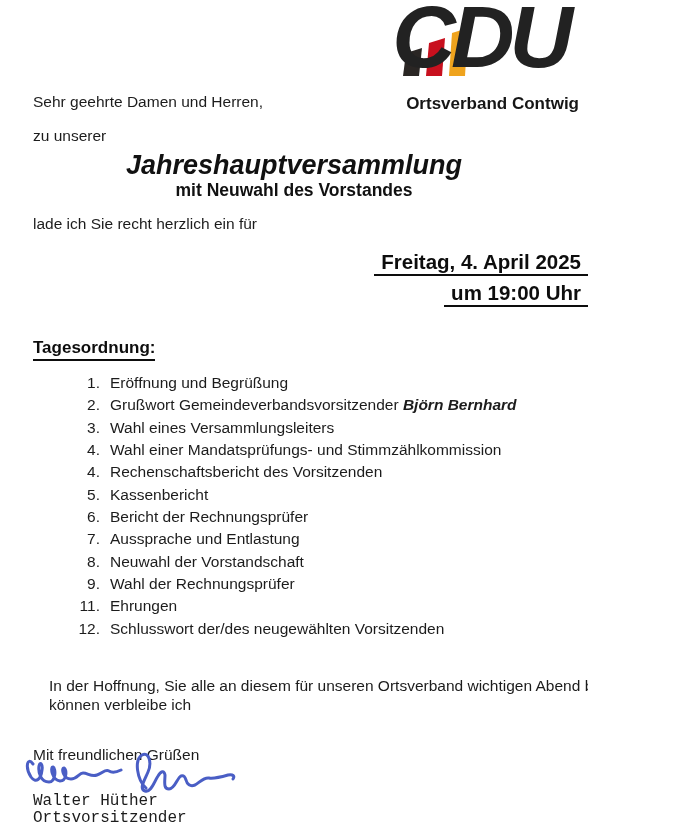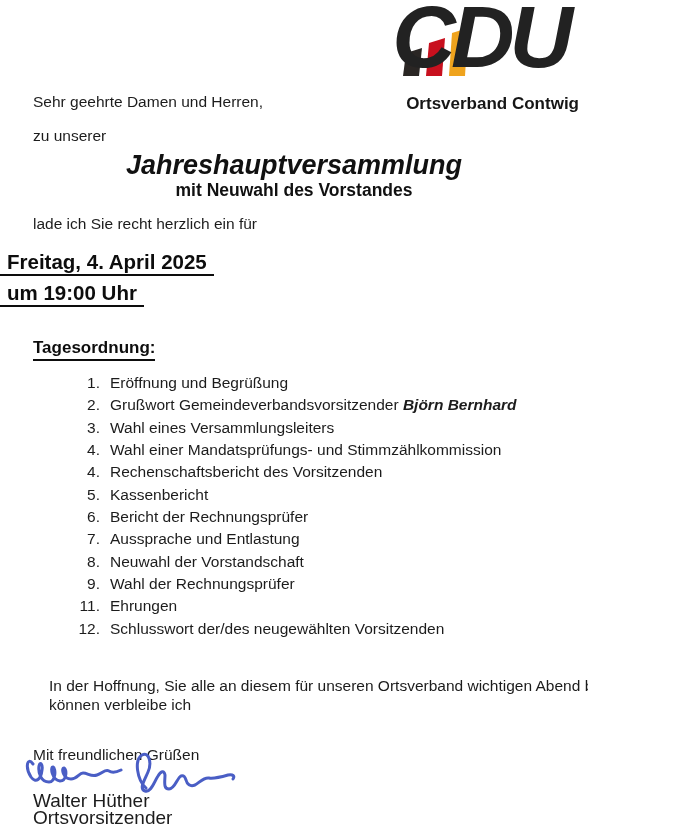--- a/index.html
+++ b/index.html
@@ -24,21 +24,21 @@
   
   .body-text { font-size:15.5px; line-height:18px; white-space:nowrap; }
   .salutation { left:33px; top:93px; }
   .intro-line { left:33px; top:127px; }
   .invite-line { left:33px; top:215px; }
 
   .title-block { left:0; right:0; top:150px; text-align:center; }
   .meeting-title { font-size:27px; line-height:30px; font-weight:bold; font-style:italic; color:#111; }
   .meeting-subtitle { font-size:17.5px; line-height:20px; font-weight:bold; color:#111; }
 
-  .event-block { left:0; right:0; top:250px; text-align:left;text-decoration:underline; }
+  .event-block { left:0; right:0; top:250px; text-align:right;text-decoration:underline; }
   .event-line { margin-bottom:4.5px; }
   .event-line span {
     display:inline-block; font-size:20.5px; line-height:23px; font-weight:bold; color:#0d0d0d;
     border-bottom:2px solid #0d0d0d; padding:0 7px 1px 7px;
   }
 
   .agenda-heading { left:33px; top:338px; }
   .agenda-heading span {
     display:inline-block; font-size:17px; font-weight:bold; color:#0d0d0d;
     border-bottom:2px solid #0d0d0d; padding-bottom:1px;
@@ -51,21 +51,21 @@
   .agenda-emphasis { font-weight:bold; font-style:italic; }
 
   .closing-paragraph {
     left:33px; top:677px; width:632px;
     font-size:15.5px; line-height:18.5px; white-space:normal;margin-left:16px;
   }
   .regards-line { left:33px; top:730px;margin-top:16px; }
 
   .signature { position:absolute; left:24px; top:748px; }
 
-  .signer-block { left:33px; top:793px; font-size:19px; line-height:16.5px; white-space:nowrap; }
+  .signer-block { left:33px; top:793px; font-size:16px; line-height:16.5px; white-space:nowrap;font-family:Liberation Mono, monospace; }
 </style>
 </head>
 <body>
 
 <div class="page">
 
   <div>
     <svg class="logo-bars" width="66" height="50" viewBox="0 0 66 50">
       <polygon points="3,27 19,22 16,50 0,50" fill="#2a2624"></polygon>
       <polygon points="26,17 42,12 39,50 23,50" fill="#c8101e"></polygon>

